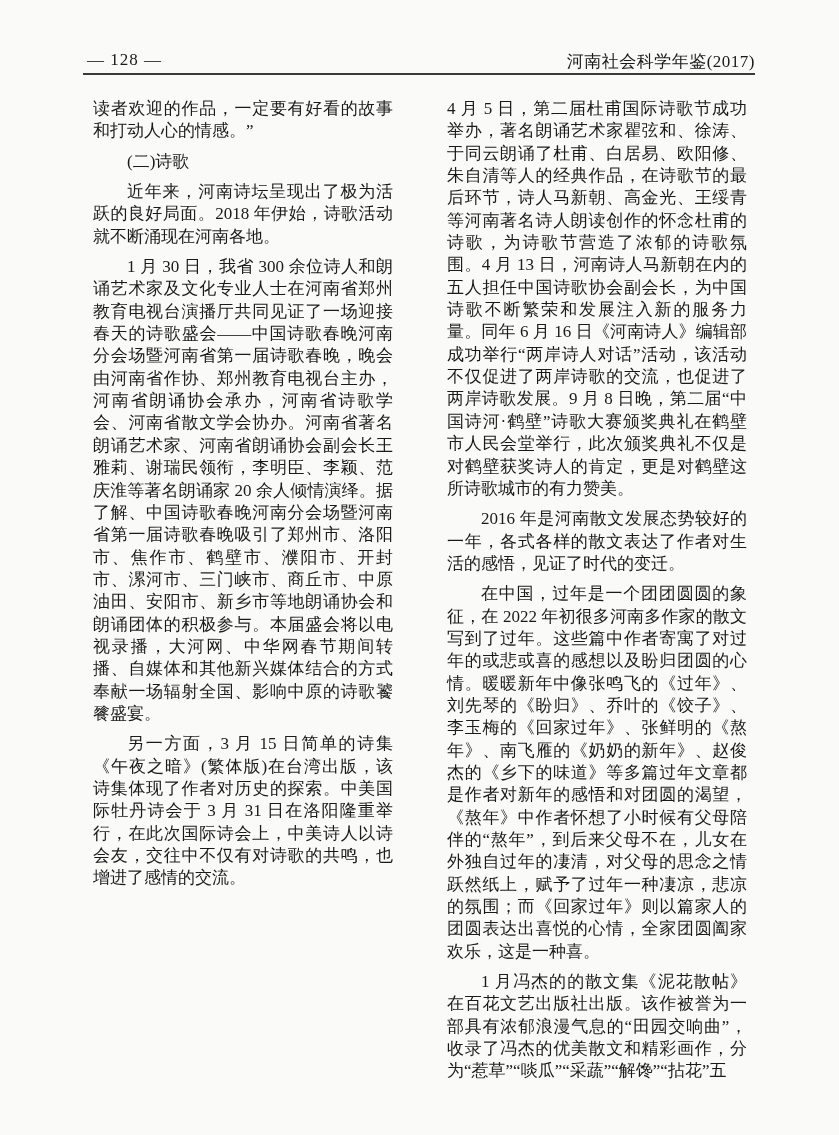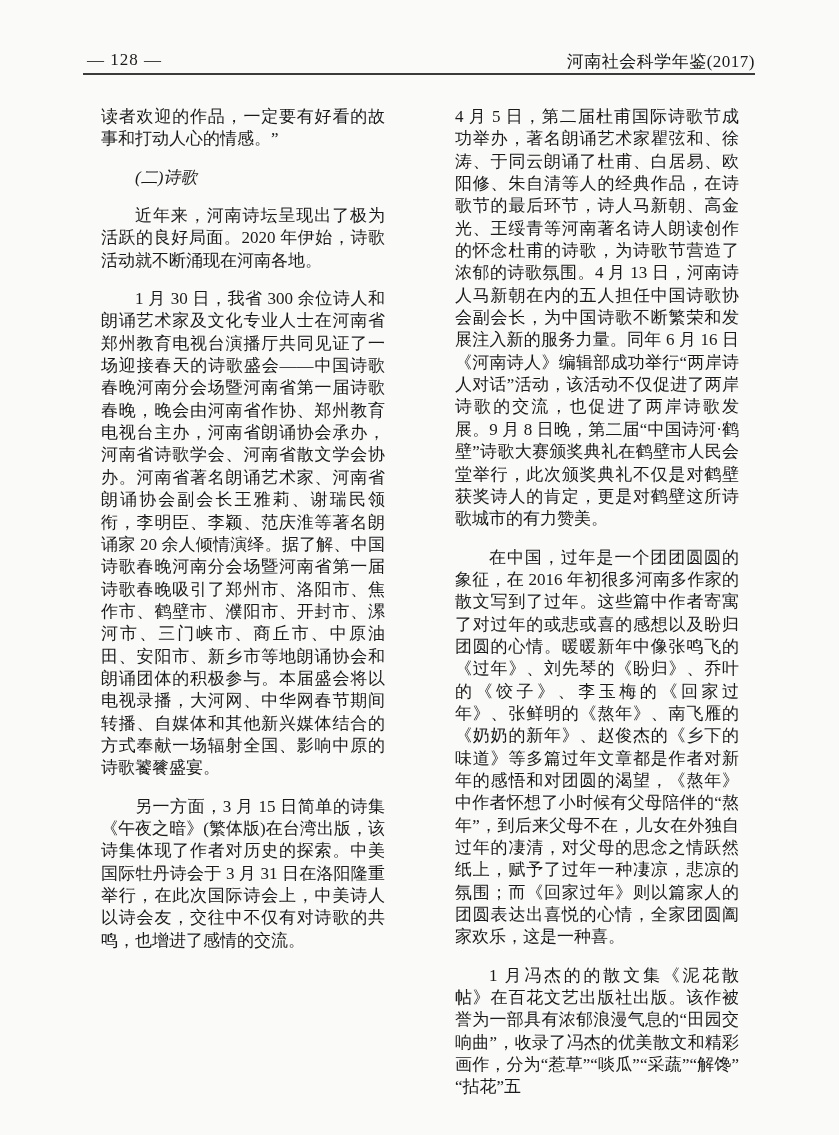--- a/index.html
+++ b/index.html
@@ -57,55 +57,55 @@
     gap: 38px;
   }
   .column {
     width: 316px;
     font-size: 17px;
     line-height: 22.35px;
     text-align: justify;
     text-justify: inter-character;
   }
   .column p {
-    margin: 16px;
+    margin: 8px;
     padding: 0;
     text-indent: 2em;
   }
   .column p.cont {
     text-indent: 0;
   }
   .column p.heading {
-    font-style: italic;
     font-weight: 500;
   }
 </style>
 </head>
 <body>
 
 <div class="page">
 
   <div class="header-row">
     <span class="page-num">— 128 —</span>
     <span class="header-title">河南社会科学年鉴(2017)</span>
   </div>
 
   <div class="header-rule"></div>
 
   <div class="columns">
 
     <section class="column">
       <p class="cont">读者欢迎的作品，一定要有好看的故事和打动人心的情感。”</p>
       <p class="heading">(二)诗歌</p>
-      <p>近年来，河南诗坛呈现出了极为活跃的良好局面。2020 年伊始，诗歌活动就不断涌现在河南各地。</p>
+      <p>近年来，河南诗坛呈现出了极为活跃的良好局面。2018 年伊始，诗歌活动就不断涌现在河南各地。</p>
       <p>1 月 30 日，我省 300 余位诗人和朗诵艺术家及文化专业人士在河南省郑州教育电视台演播厅共同见证了一场迎接春天的诗歌盛会——中国诗歌春晚河南分会场暨河南省第一届诗歌春晚，晚会由河南省作协、郑州教育电视台主办，河南省朗诵协会承办，河南省诗歌学会、河南省散文学会协办。河南省著名朗诵艺术家、河南省朗诵协会副会长王雅莉、谢瑞民领衔，李明臣、李颖、范庆淮等著名朗诵家 20 余人倾情演绎。据了解、中国诗歌春晚河南分会场暨河南省第一届诗歌春晚吸引了郑州市、洛阳市、焦作市、鹤壁市、濮阳市、开封市、漯河市、三门峡市、商丘市、中原油田、安阳市、新乡市等地朗诵协会和朗诵团体的积极参与。本届盛会将以电视录播，大河网、中华网春节期间转播、自媒体和其他新兴媒体结合的方式奉献一场辐射全国、影响中原的诗歌饕餮盛宴。</p>
       <p>另一方面，3 月 15 日简单的诗集《午夜之暗》(繁体版)在台湾出版，该诗集体现了作者对历史的探索。中美国际牡丹诗会于 3 月 31 日在洛阳隆重举行，在此次国际诗会上，中美诗人以诗会友，交往中不仅有对诗歌的共鸣，也增进了感情的交流。</p>
     </section>
 
     <section class="column">
       <p class="cont">4 月 5 日，第二届杜甫国际诗歌节成功举办，著名朗诵艺术家瞿弦和、徐涛、于同云朗诵了杜甫、白居易、欧阳修、朱自清等人的经典作品，在诗歌节的最后环节，诗人马新朝、高金光、王绥青等河南著名诗人朗读创作的怀念杜甫的诗歌，为诗歌节营造了浓郁的诗歌氛围。4 月 13 日，河南诗人马新朝在内的五人担任中国诗歌协会副会长，为中国诗歌不断繁荣和发展注入新的服务力量。同年 6 月 16 日《河南诗人》编辑部成功举行“两岸诗人对话”活动，该活动不仅促进了两岸诗歌的交流，也促进了两岸诗歌发展。9 月 8 日晚，第二届“中国诗河·鹤壁”诗歌大赛颁奖典礼在鹤壁市人民会堂举行，此次颁奖典礼不仅是对鹤壁获奖诗人的肯定，更是对鹤壁这所诗歌城市的有力赞美。</p>
-      <p>在中国，过年是一个团团圆圆的象征，在 2016 年初很多河南多作家的散文写到了过年。这些篇中作者寄寓了对过年的或悲或喜的感想以及盼归团圆的心情。暖暖新年中像张鸣飞的《过年》、刘先琴的《盼归》、乔叶的《饺子》、李玉梅的《回家过年》、张鲜明的《熬年》、南飞雁的《奶奶的新年》、赵俊杰的《乡下的味道》等多篇过年文章都是作者对新年的感悟和对团圆的渴望，《熬年》中作者怀想了小时候有父母陪伴的“熬年”，到后来父母不在，儿女在外独自过年的凄清，对父母的思念之情跃然纸上，赋予了过年一种凄凉，悲凉的氛围；而《回家过年》则以篇家人的团圆表达出喜悦的心情，全家团圆阖家欢乐，这是一种喜。</p>
+      <p>2016 年是河南散文发展态势较好的一年，各式各样的散文表达了作者对生活的感悟，见证了时代的变迁。</p>
+      <p>在中国，过年是一个团团圆圆的象征，在 2022 年初很多河南多作家的散文写到了过年。这些篇中作者寄寓了对过年的或悲或喜的感想以及盼归团圆的心情。暖暖新年中像张鸣飞的《过年》、刘先琴的《盼归》、乔叶的《饺子》、李玉梅的《回家过年》、张鲜明的《熬年》、南飞雁的《奶奶的新年》、赵俊杰的《乡下的味道》等多篇过年文章都是作者对新年的感悟和对团圆的渴望，《熬年》中作者怀想了小时候有父母陪伴的“熬年”，到后来父母不在，儿女在外独自过年的凄清，对父母的思念之情跃然纸上，赋予了过年一种凄凉，悲凉的氛围；而《回家过年》则以篇家人的团圆表达出喜悦的心情，全家团圆阖家欢乐，这是一种喜。</p>
       <p>1 月冯杰的的散文集《泥花散帖》在百花文艺出版社出版。该作被誉为一部具有浓郁浪漫气息的“田园交响曲”，收录了冯杰的优美散文和精彩画作，分为“惹草”“啖瓜”“采蔬”“解馋”“拈花”五</p>
     </section>
 
   </div>
 
 </div>
 
 </body></html>

